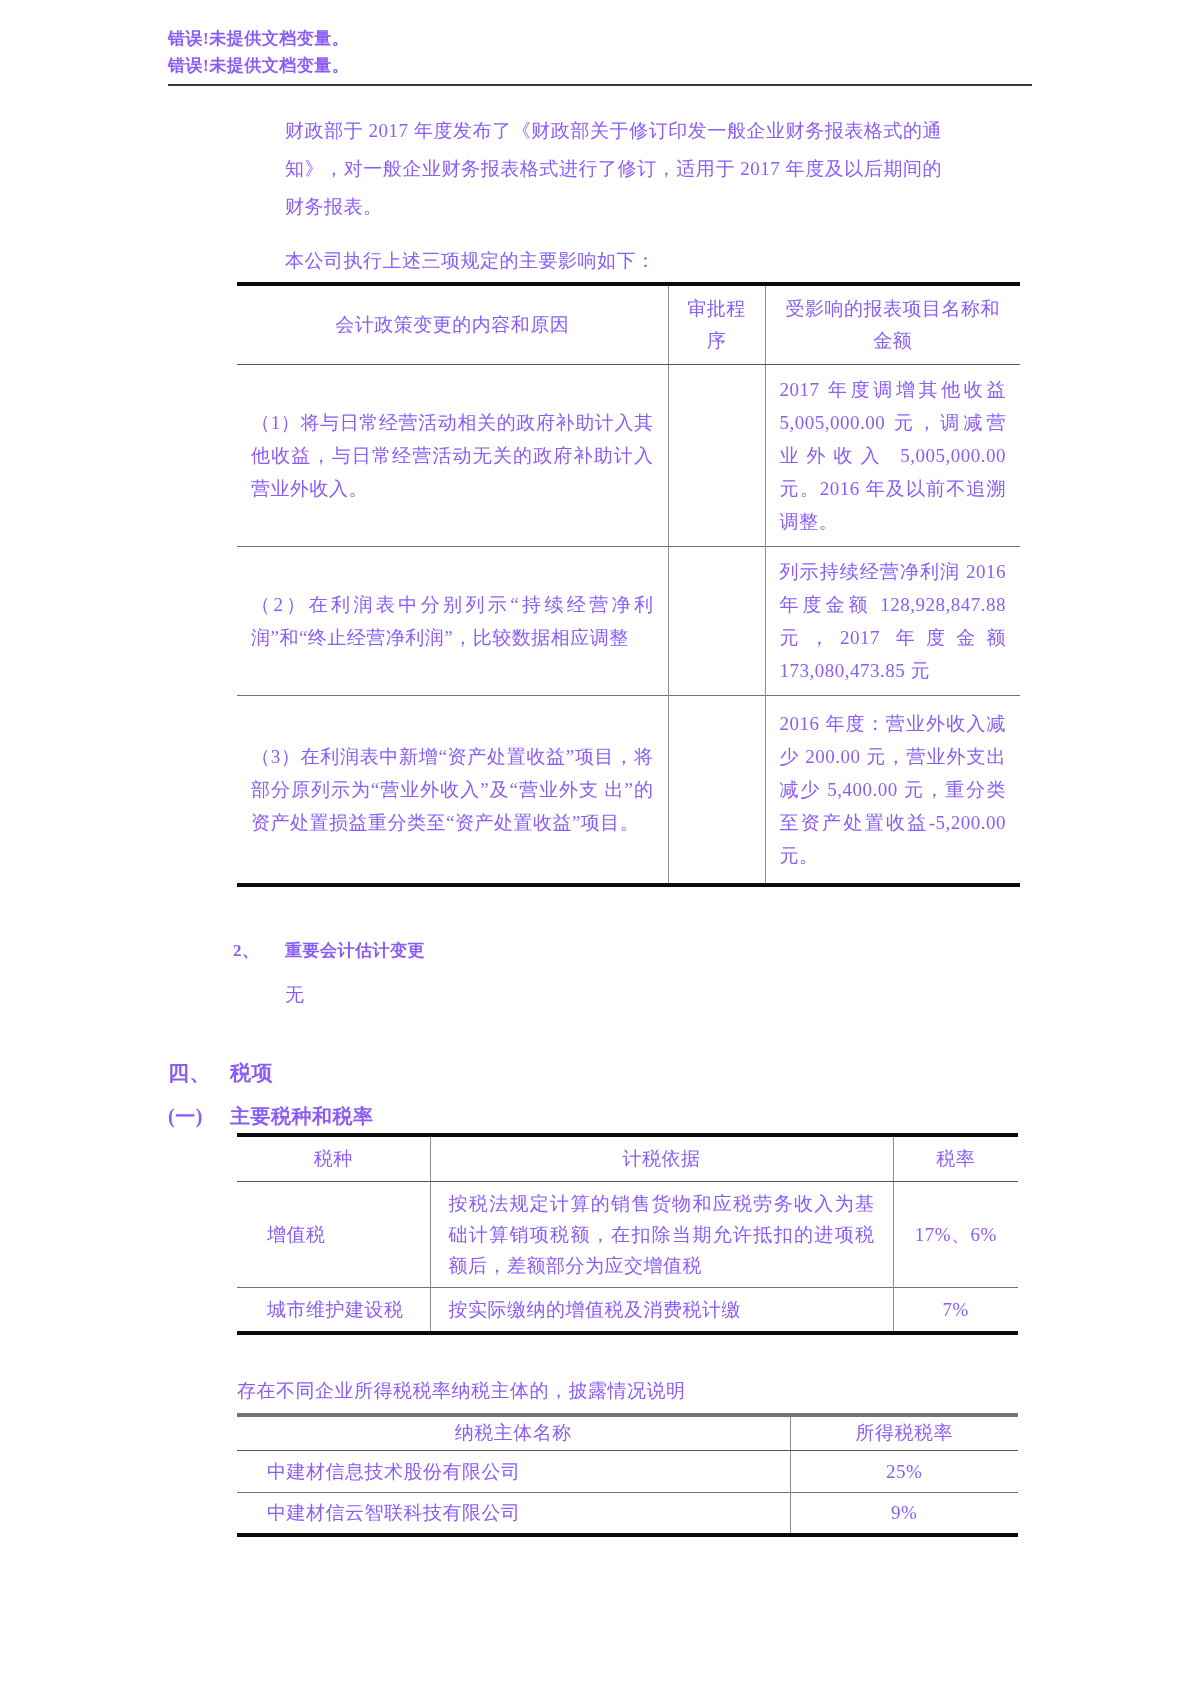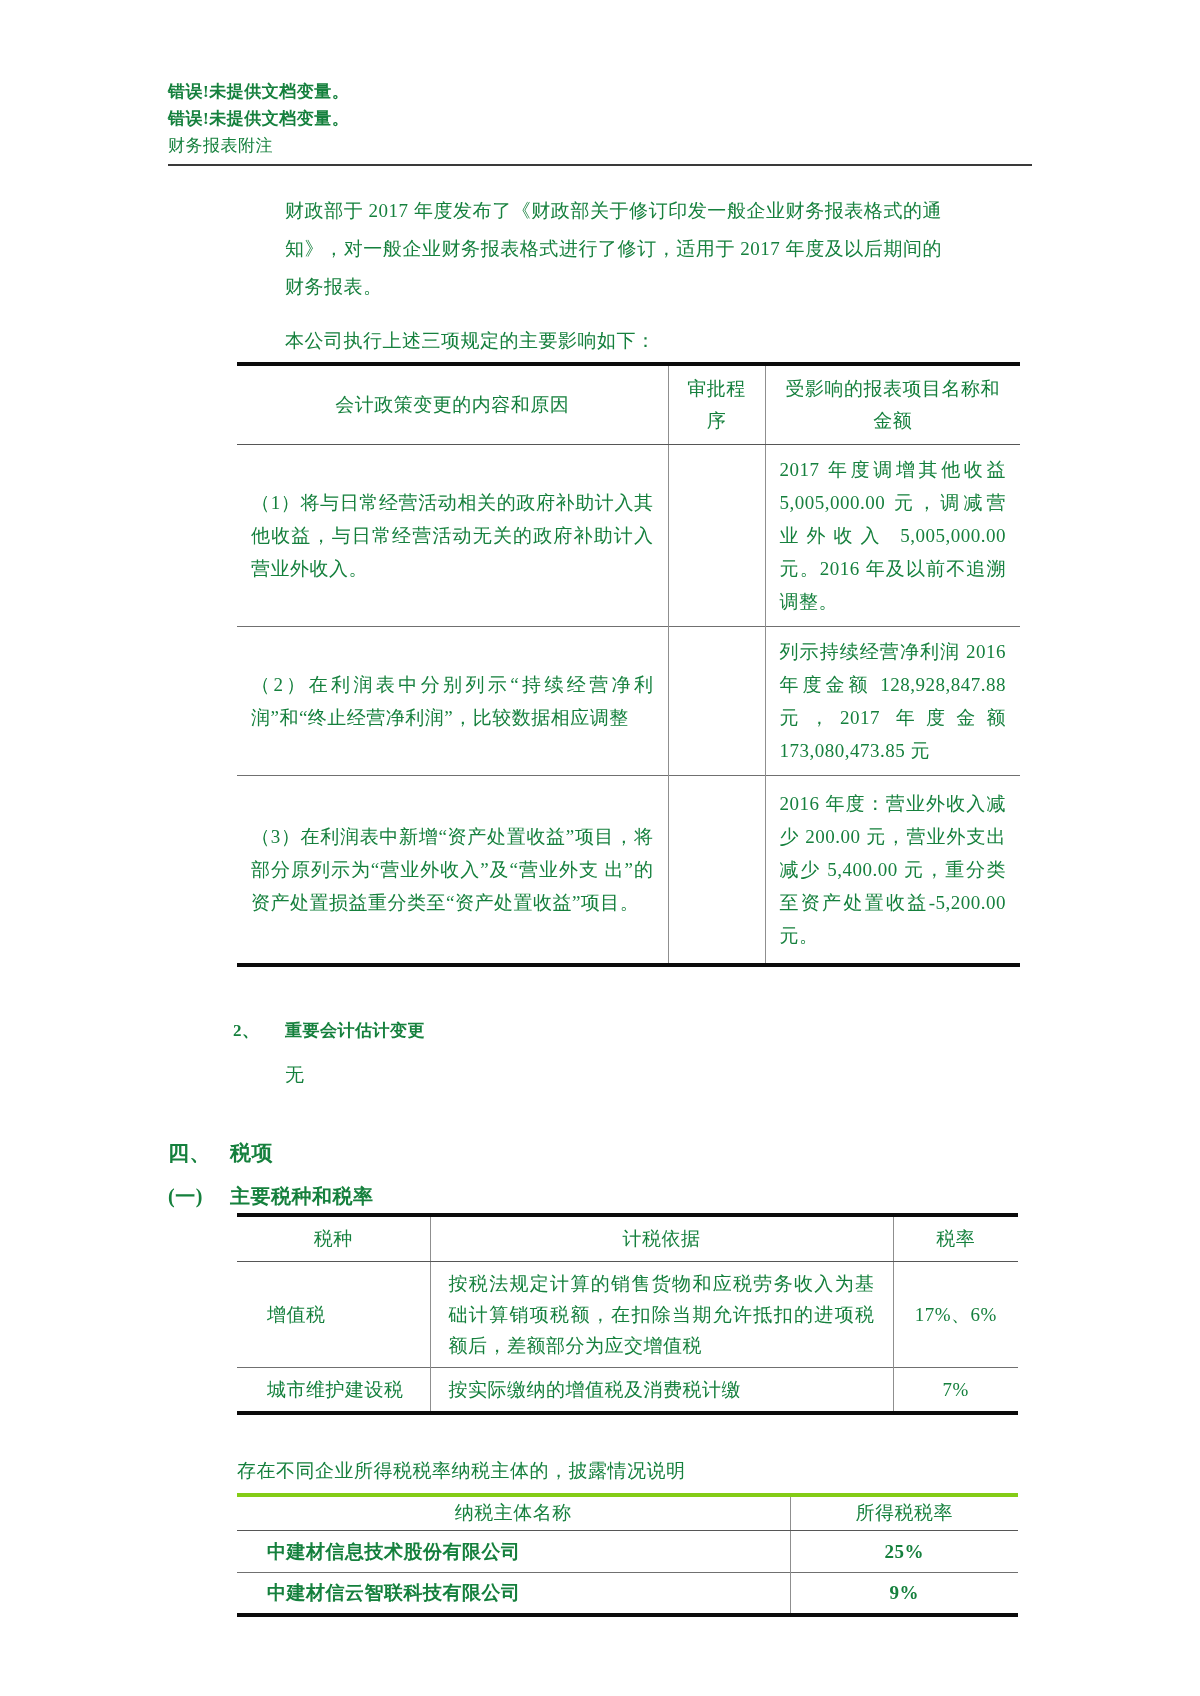--- a/index.html
+++ b/index.html
@@ -3,26 +3,26 @@
 <meta charset="utf-8">
 <style>
   * { margin: 0; padding: 0; box-sizing: border-box; }
   html, body { background: #e8e8e8; }
   .page {
     position: relative;
     width: 1200px;
     height: 1696px;
     margin: 0 auto;
     background: #ffffff;
-    color: #15803d;
+    color: #8b5cf6;
     font-family: "Liberation Serif", "DejaVu Serif", serif;
     font-size: 19px;
     letter-spacing: 0.5px;
     overflow: hidden;
-    padding-top: 78px;
+    padding-top: 25px;
   }
 
   
   .doc-header { margin-left: 168px; width: 864px; }
   .doc-header .hline { line-height: 27px; font-size: 17px; }
   .doc-header .bold { font-weight: bold; }
   .header-rule { margin-left: 168px; width: 864px; border-bottom: 2px solid #3a3a3a; margin-top: 5px; }
 
   
   .intro {
@@ -89,42 +89,41 @@
   .txr2 td { height: 42px; }
   .txr3 td { height: 40px; }
 
   
   .note { margin: 42px 0 0 237px; line-height: 28px; }
 
   
   .entity-table {
     width: 781px;
     margin: 8px 0 0 237px;
-    border-top: 4px solid #84cc16;
+    border-top: 4px solid #737373;
     border-bottom: 4px solid #0b0b0b;
   }
   .entity-table thead th {
     height: 36px; text-align: center; vertical-align: middle;
     border-bottom: 1px solid #565656; padding: 2px 10px;
   }
   .entity-table tbody tr { border-bottom: 1px solid #707070; }
   .entity-table tbody tr:last-child { border-bottom: none; }
-  .entity-table td { vertical-align: middle; height: 42px; padding: 4px 10px; font-weight: bold; }
+  .entity-table td { vertical-align: middle; height: 42px; padding: 4px 10px; }
   .entity-table td.ent-name { padding-left: 30px; text-align: left; }
   .entity-table td.ent-rate { text-align: center; }
 </style>
 </head>
 <body>
 
 <div class="page">
 
   <div class="doc-header">
     <div class="hline bold">错误!未提供文档变量。</div>
     <div class="hline bold">错误!未提供文档变量。</div>
-    <div class="hline">财务报表附注</div>
   </div>
   <div class="header-rule"></div>
 
   <p class="intro">财政部于 2017 年度发布了《财政部关于修订印发一般企业财务报表格式的通知》，对一般企业财务报表格式进行了修订，适用于 2017 年度及以后期间的财务报表。</p>
   <p class="lead">本公司执行上述三项规定的主要影响如下：</p>
 
   <table class="policy-table">
     <colgroup>
         <col style="width:431px">
         <col style="width:97px">

